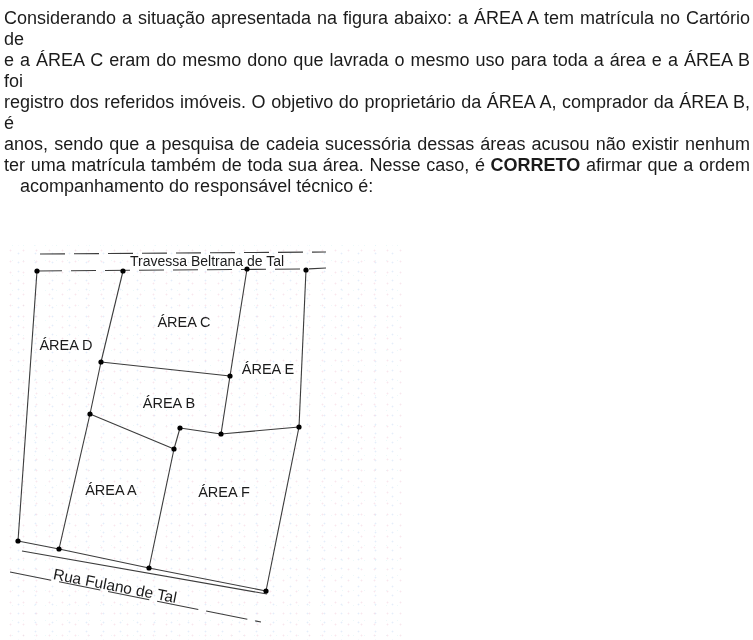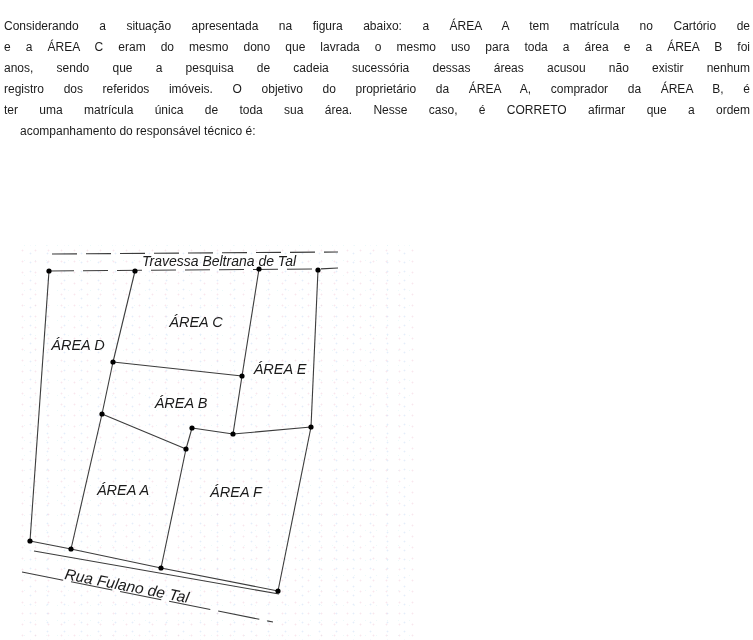--- a/index.html
+++ b/index.html
@@ -5,55 +5,54 @@
   html,body { margin:0; padding:0; background:#ffffff; }
   .page {
     position:relative;
     width:753px; height:640px;
     background:#ffffff;
     font-family:"Liberation Sans", sans-serif;
     color:#1b1b1b;
     overflow:hidden;
   }
   .question {
-    position:absolute; top:16px; left:4px; width:746px;
-    font-size:12px; line-height:21px;
+    position:absolute; top:8px; left:4px; width:746px;
+    font-size:18px; line-height:21px;
   }
   .q-line {
     text-align:justify;
     text-align-last:justify;
     text-justify:inter-word;
     white-space:normal;
   }
   .q-line.last { text-align-last:left;margin-left:16px; }
-  .q-line b { font-weight:normal; }
+  .q-line b { font-weight:bold; }
   .diagram {
-    position:absolute; left:16px; top:245px; width:402px; height:395px;
+    position:absolute; left:4px; top:245px; width:402px; height:395px;
     
     background-image:
       radial-gradient(circle, rgba(236,170,196,0.30) 0.8px, transparent 1.1px),
       radial-gradient(circle, rgba(168,198,240,0.30) 0.8px, transparent 1.1px),
       radial-gradient(circle, rgba(180,230,230,0.25) 0.7px, transparent 1px);
     background-size: 13px 11px, 17px 9px, 11px 15px;
     background-position: 0 0, 6px 4px, 3px 8px;
-    font-style: italic;
   }
   .diagram svg { position:absolute; left:0; top:0; }
   .diagram text { font-family:"Liberation Sans", sans-serif; fill:#1b1b1b; }
 </style>
 </head>
 <body>
 
 <div class="page">
   <div class="question">
       <div class="q-line"><span>Considerando a situação apresentada na figura abaixo: a ÁREA A tem matrícula no Cartório de</span></div>
       <div class="q-line"><span>e a ÁREA C eram do mesmo dono que lavrada o mesmo uso para toda a área e a ÁREA B foi</span></div>
+      <div class="q-line"><span>registro dos referidos imóveis. O objetivo do proprietário da ÁREA A, comprador da ÁREA B, é</span></div>
       <div class="q-line"><span>anos, sendo que a pesquisa de cadeia sucessória dessas áreas acusou não existir nenhum</span></div>
-      <div class="q-line"><span>registro dos referidos imóveis. O objetivo do proprietário da ÁREA A, comprador da ÁREA B, é</span></div>
-      <div class="q-line"><span>ter uma matrícula única de toda sua área. Nesse caso, é </span><b>CORRETO</b><span> afirmar que a ordem</span></div>
+      <div class="q-line"><span>ter uma matrícula também de toda sua área. Nesse caso, é </span><b>CORRETO</b><span> afirmar que a ordem</span></div>
       <div class="q-line last"><span>acompanhamento do responsável técnico é:</span></div>
     </div>
   <div class="diagram">
     <svg id="diagram-svg" width="402" height="395" viewBox="0 245 402 395">
         <polyline points="36,254 322,252" fill="none" stroke="#3c3c3c" stroke-width="1.1" stroke-dasharray="25,9"></polyline>
         <polyline points="33,271 302,269 322,268" fill="none" stroke="#3c3c3c" stroke-width="1.1" stroke-dasharray="25,9"></polyline>
         <polyline points="6,572 257,622" fill="none" stroke="#3c3c3c" stroke-width="1.1" stroke-dasharray="42,8"></polyline>
         <polyline points="14,541 55,549 145,568 262,591" fill="none" stroke="#3c3c3c" stroke-width="1.1"></polyline>
         <line x1="33" y1="271" x2="14" y2="541" stroke="#3c3c3c" stroke-width="1.1"></line>
         <line x1="119" y1="271" x2="97" y2="362" stroke="#3c3c3c" stroke-width="1.1"></line>

